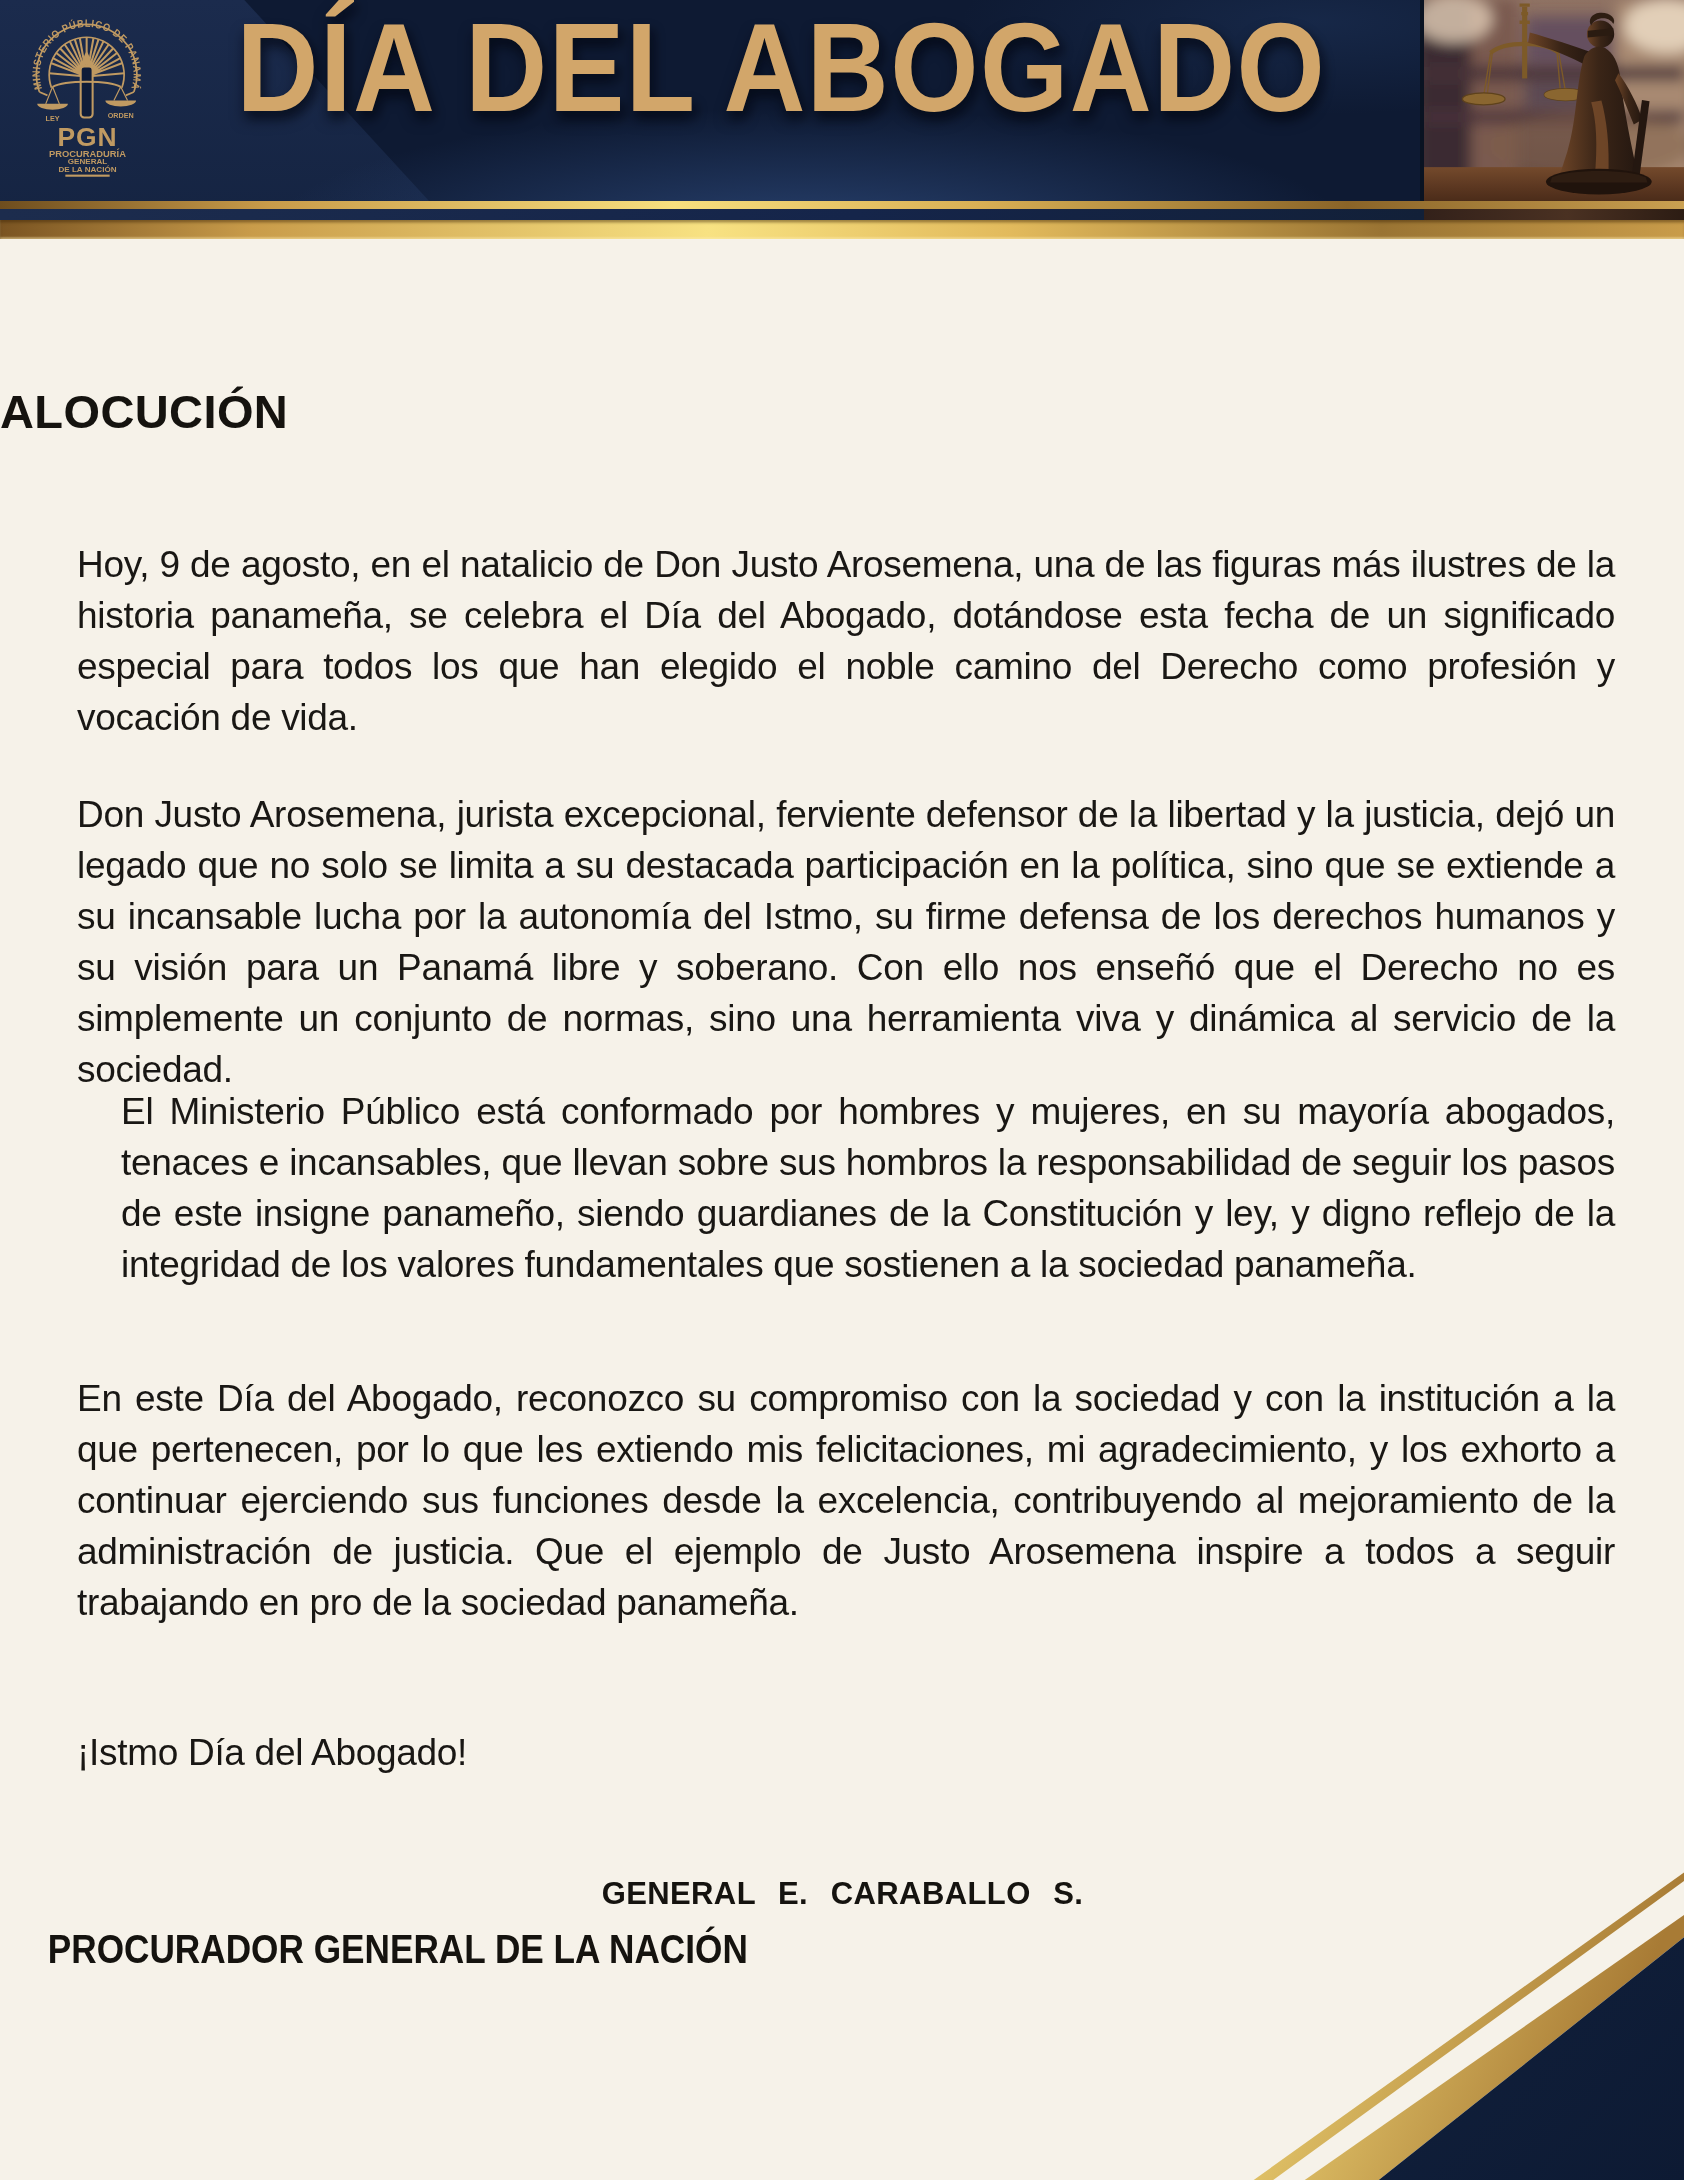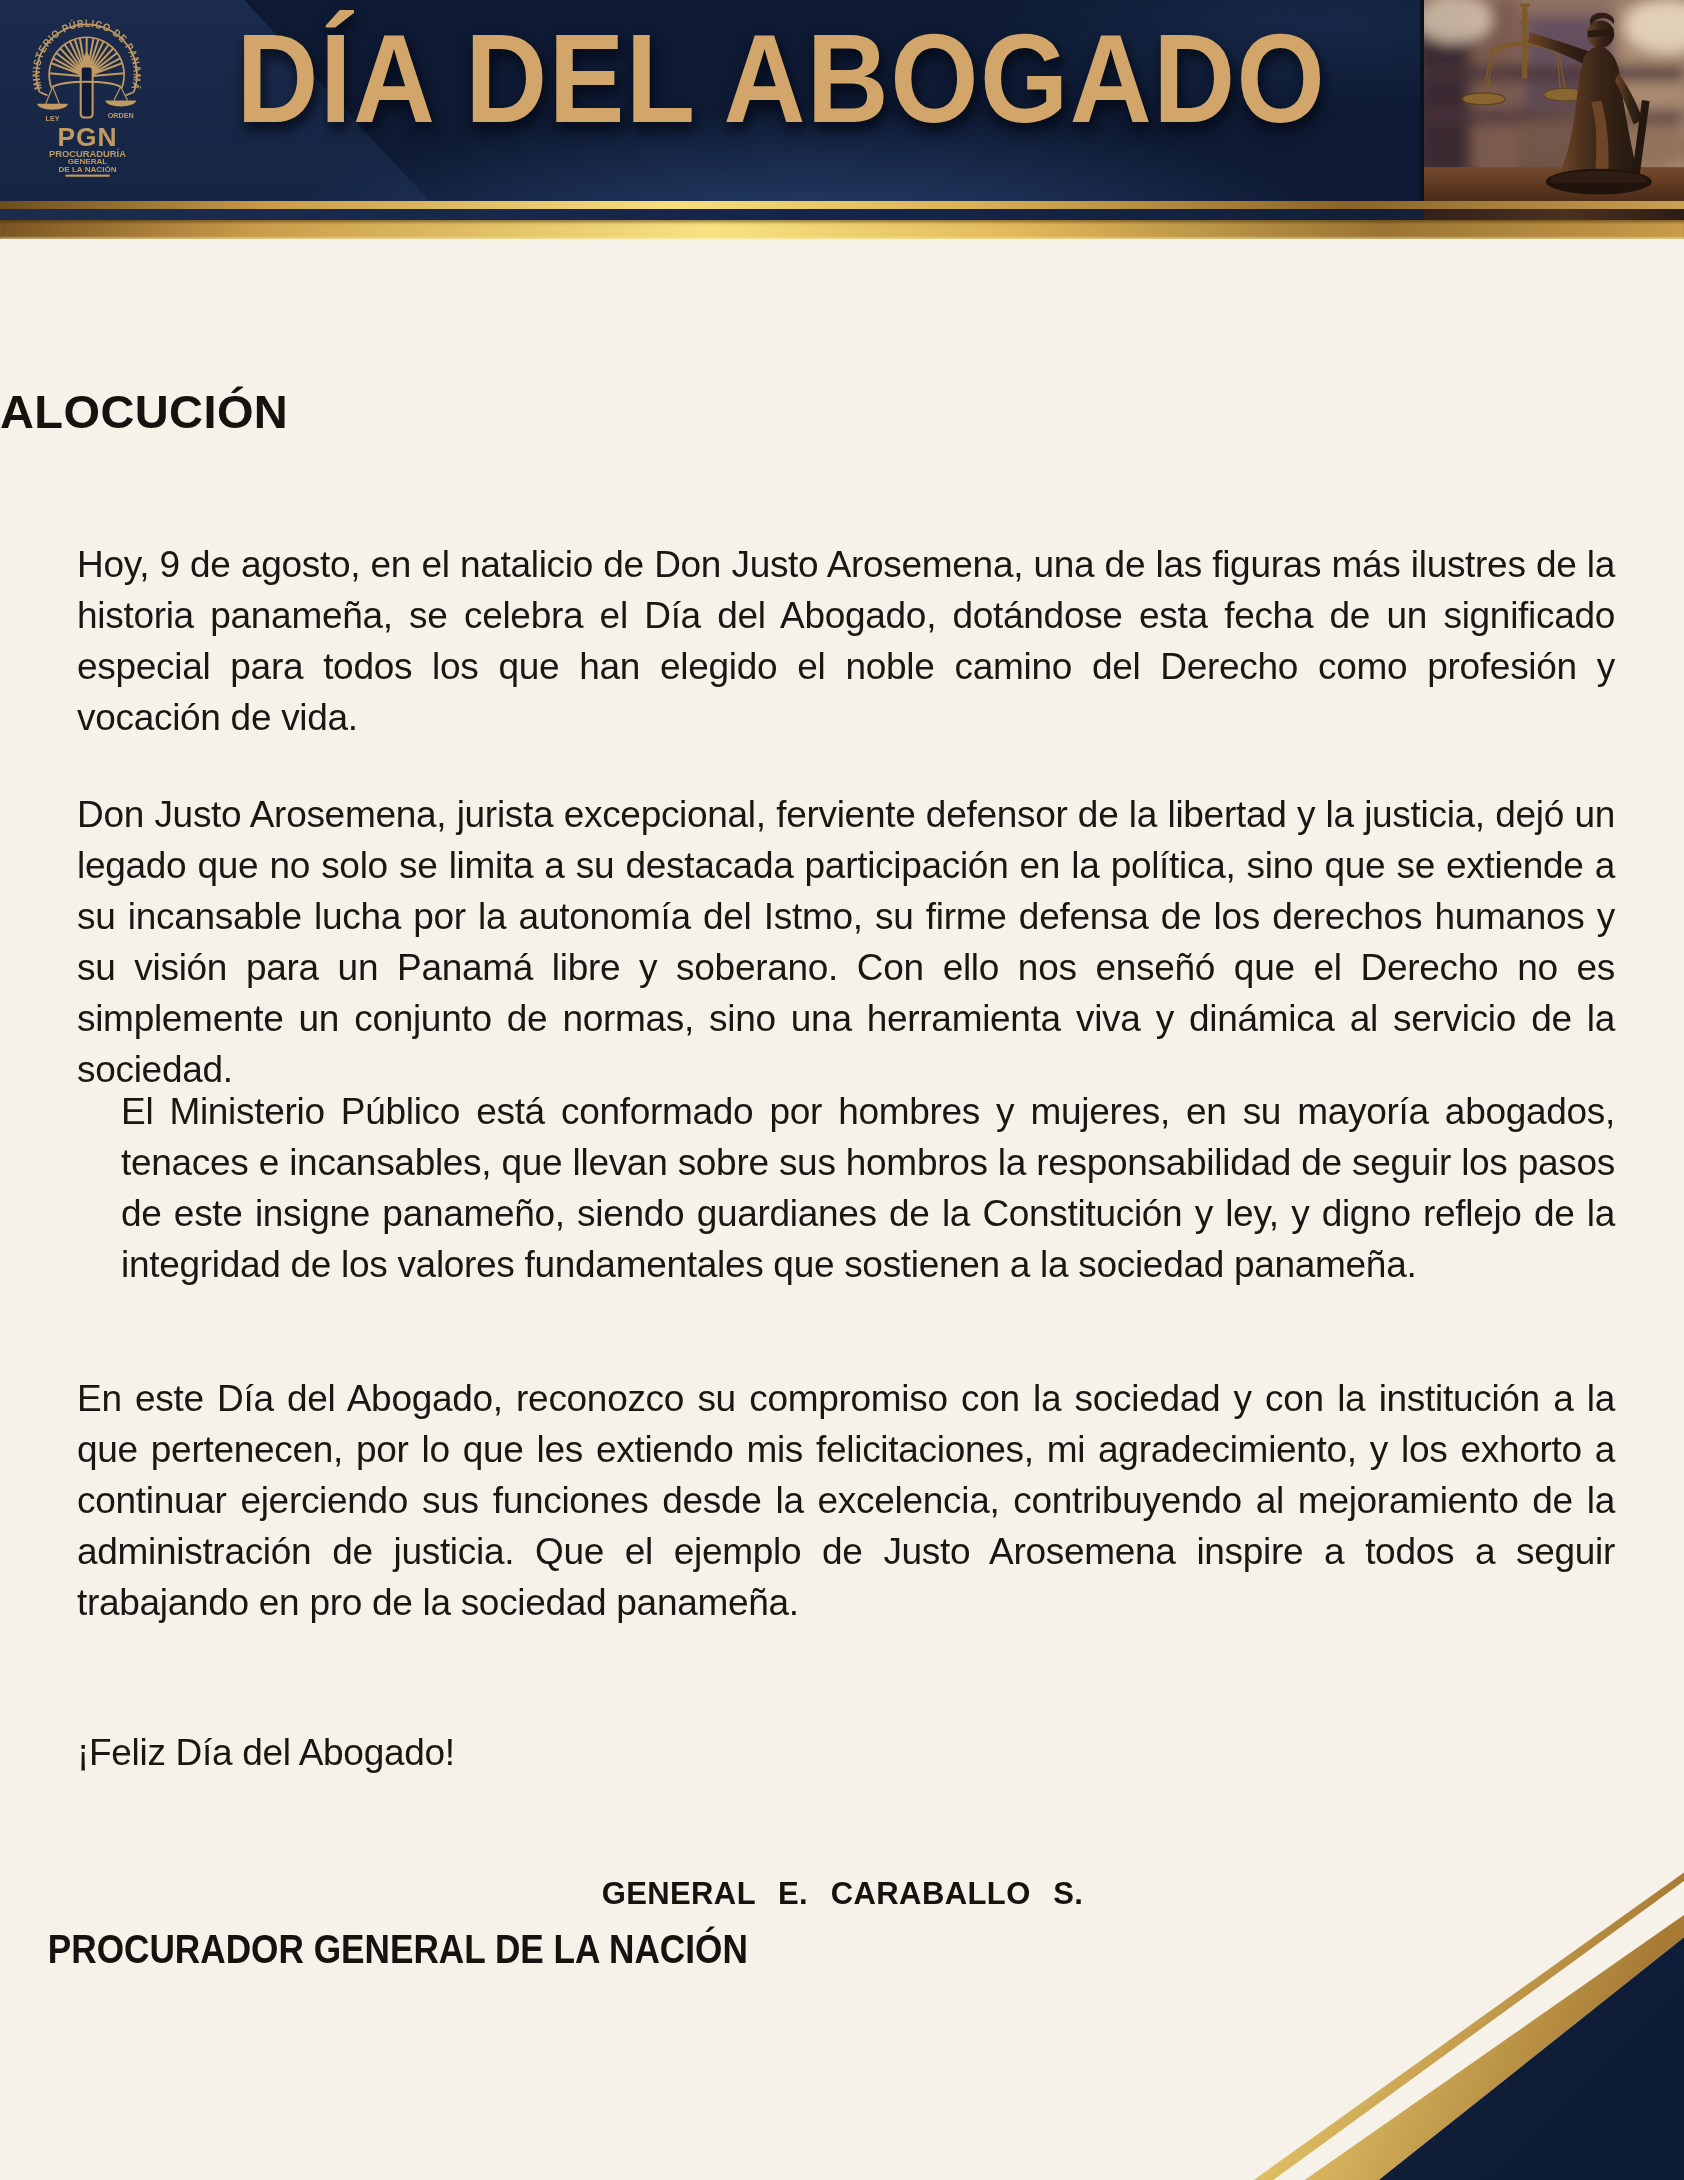--- a/index.html
+++ b/index.html
@@ -17,21 +17,21 @@
     background:linear-gradient(180deg,#1b2b4d,#152442);
     clip-path:polygon(0 0, 14.5% 0, 26.5% 100%, 0 100%);
   }
   .banner-glow {
     position:absolute; inset:0;
     background:
       radial-gradient(52% 95% at 48% 108%, rgba(62,98,160,.55), rgba(62,98,160,0) 62%),
       radial-gradient(30% 60% at 78% 10%, rgba(45,75,125,.28), rgba(45,75,125,0) 70%);
   }
   .banner-title {
-    position:absolute; left:158px; right:281px; top:16px;
+    position:absolute; left:158px; right:281px; top:5px;
     text-align:center; line-height:1; white-space:nowrap;
   }
   .banner-title span {
     display:inline-block; transform:scaleX(.9); transform-origin:center;
     font-size:126px; font-weight:bold; letter-spacing:1.7px; color:#d2a66a;
     text-shadow:0 8.5px 13.6px rgba(4,8,18,.55), 6px 6px 10.2px rgba(4,8,18,.35);
   }
 
   
   .emblem { position:absolute; left:27px; top:10.2px; }
@@ -225,21 +225,21 @@
   <div class="ribbon-thick"></div>
 
   <main>
     <h1 class="doc-heading">ALOCUCIÓN</h1>
 
     <p class="para p1">Hoy, 9 de agosto, en el natalicio de Don Justo Arosemena, una de las figuras más ilustres de la historia panameña, se celebra el Día del Abogado, dotándose esta fecha de un significado especial para todos los que han elegido el noble camino del Derecho como profesión y vocación de vida.</p>
     <p class="para p2">Don Justo Arosemena, jurista excepcional, ferviente defensor de la libertad y la justicia, dejó un legado que no solo se limita a su destacada participación en la política, sino que se extiende a su incansable lucha por la autonomía del Istmo, su firme defensa de los derechos humanos y su visión para un Panamá libre y soberano. Con ello nos enseñó que el Derecho no es simplemente un conjunto de normas, sino una herramienta viva y dinámica al servicio de la sociedad.</p>
     <p class="para p3">El Ministerio Público está conformado por hombres y mujeres, en su mayoría abogados, tenaces e incansables, que llevan sobre sus hombros la responsabilidad de seguir los pasos de este insigne panameño, siendo guardianes de la Constitución y ley, y digno reflejo de la integridad de los valores fundamentales que sostienen a la sociedad panameña.</p>
     <p class="para p4">En este Día del Abogado, reconozco su compromiso con la sociedad y con la institución a la que pertenecen, por lo que les extiendo mis felicitaciones, mi agradecimiento, y los exhorto a continuar ejerciendo sus funciones desde la excelencia, contribuyendo al mejoramiento de la administración de justicia. Que el ejemplo de Justo Arosemena inspire a todos a seguir trabajando en pro de la sociedad panameña.</p>
 
-    <p class="closing">¡Feliz Día del Abogado!</p>
+    <p class="closing">¡Istmo Día del Abogado!</p>
 
     <div class="sig-name">GENERAL E. CARABALLO S.</div>
     <div class="sig-title">
       <span>PROCURADOR GENERAL DE LA NACIÓN</span>
     </div>
   </main>
 
   <div class="corner-gold-thin"></div>
   <div class="corner-gold-thick"></div>
   <div class="corner-navy"></div>

